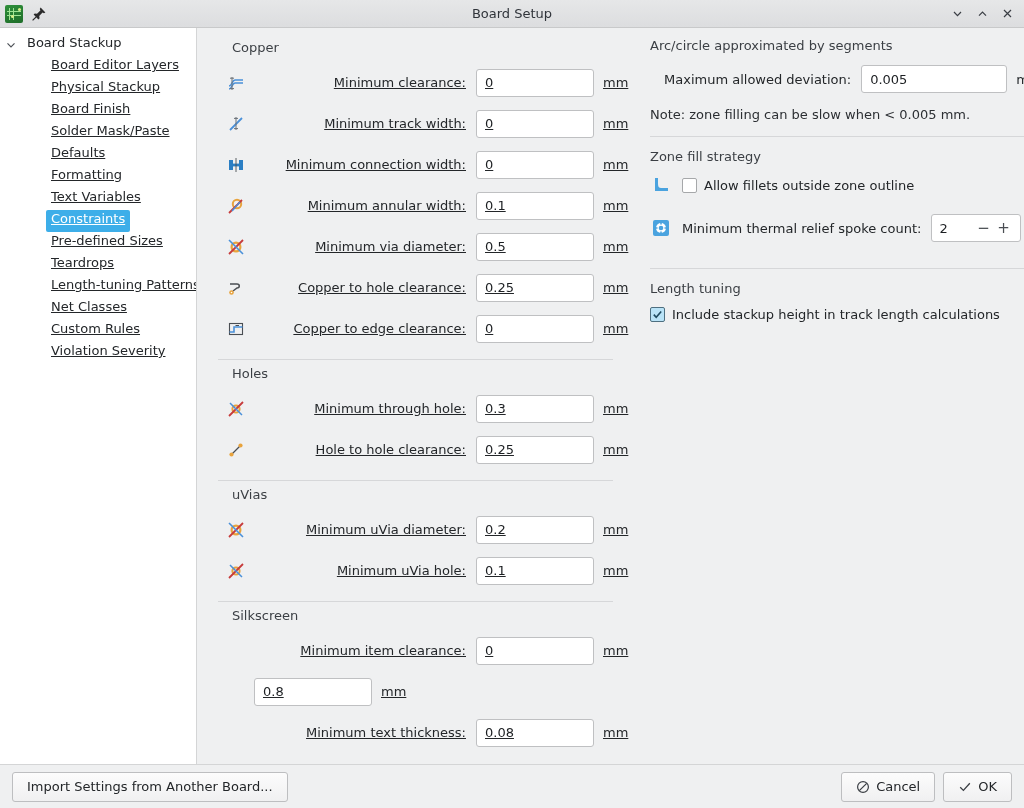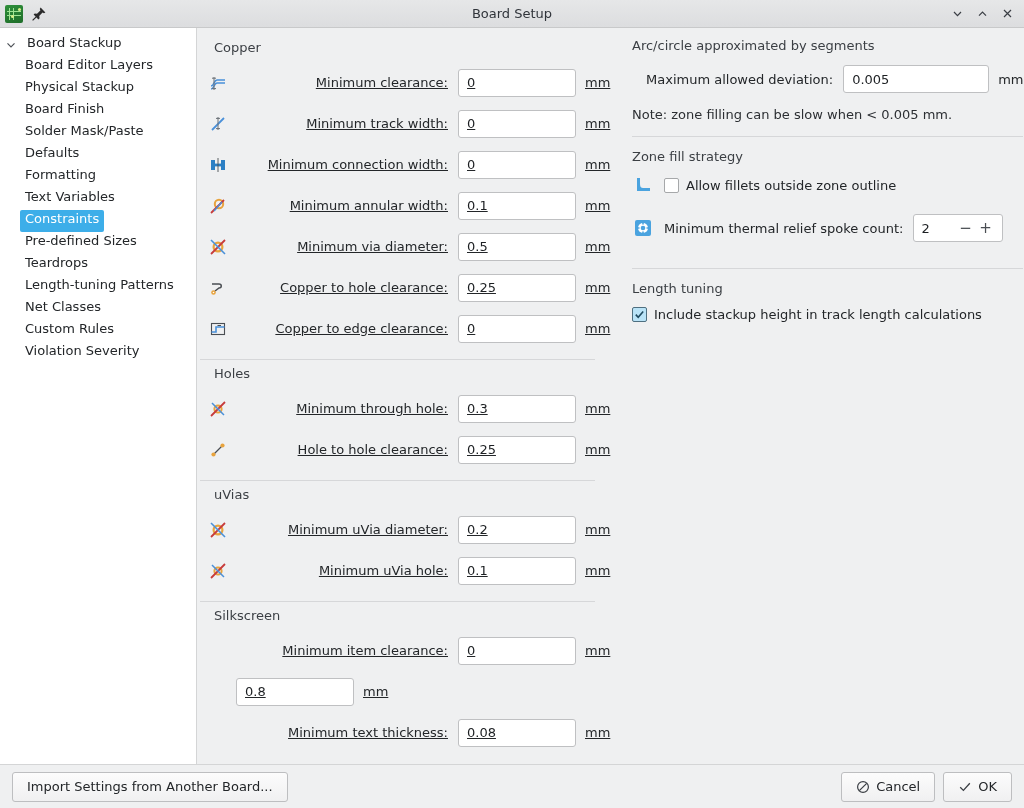--- a/index.html
+++ b/index.html
@@ -63,26 +63,26 @@
   .tree-row {
     height: 22px; display: flex; 
     font-size: 13px; color: #232629; white-space: nowrap;
   }
   .tree-row .twisty {
     width: 22px; min-width: 22px; display: flex; align-items: center; justify-content: center;
     color: #4d5157;
   }
   .tree-row .twisty svg { display: block; }
   .tree-label { padding: 1px 5px; border-radius: 2px; }
-  .tree-row.indent1 .tree-label { margin-left: 20px; }
+  .tree-row.indent1 .tree-label { margin-left: 46px; text-decoration: underline; }
   .tree-row.selected .tree-label { background: #3daee9; color: #ffffff; }
 
   
   .main {
-    flex: 1; display: flex; padding: 8px 10px 4px 3px; gap: 22px;
+    flex: 1; display: flex; padding: 8px 10px 4px 21px; gap: 22px;
     background: #eff0f1; min-width: 0;
   }
   .col-left { width: 410px; min-width: 410px; }
   .col-right { flex: 1; padding-top: 2px; }
 
   .group-title { font-size: 13px; color: #3b3f44; margin: 4px 0 7px 14px; }
   .hr { height: 1px; background: #d6d7d9; margin: 10px 0 6px 0; width: 395px; }
   .hr.right { width: 100%; margin: 14px 0 12px 0; }
 
   .row { display: flex; align-items: center; height: 41px; text-decoration: underline; }

